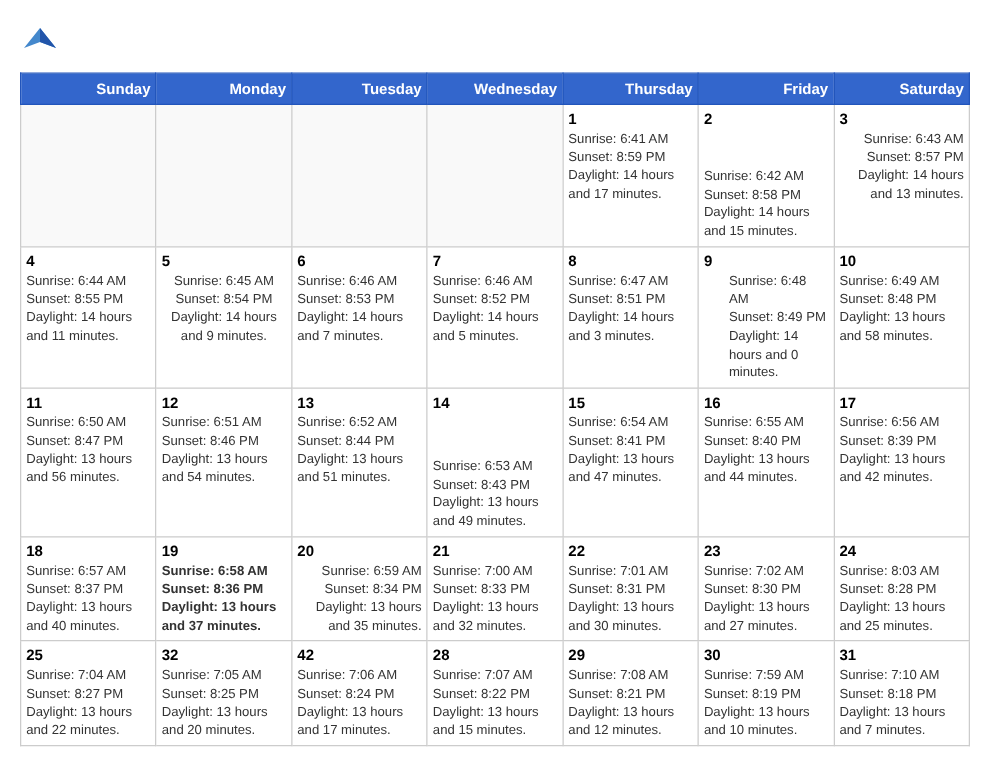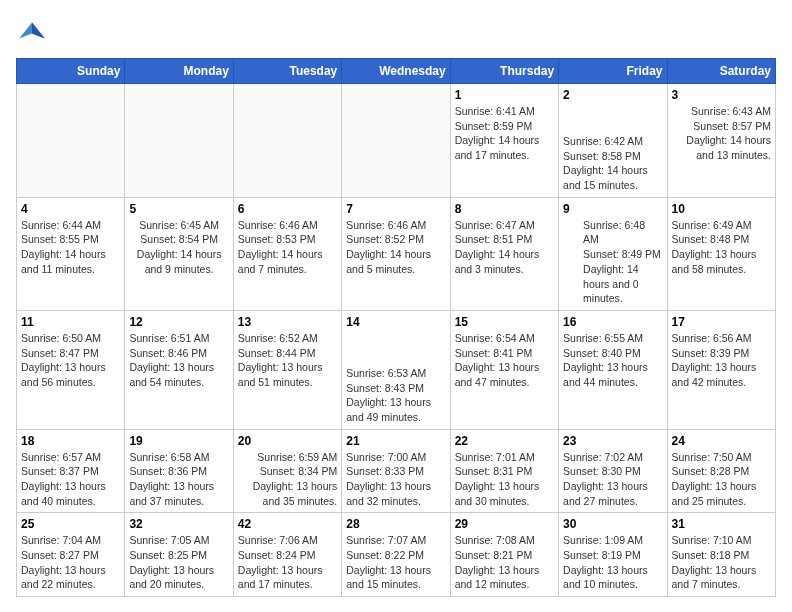--- a/index.html
+++ b/index.html
@@ -225,21 +225,21 @@
       </tr>
       <tr>
         <td>
           <span class="day-number">18</span>
           <div class="day-info" style="white-space: pre-line;">Sunrise: 6:57 AM
 Sunset: 8:37 PM
 Daylight: 13 hours and 40 minutes.</div>
         </td>
         <td>
           <span class="day-number">19</span>
-          <div class="day-info" style="white-space: pre-line;">Sunrise: 6:58 AM
+          <div class="day-info" style="white-space: pre-line; font-weight: bold;">Sunrise: 6:58 AM
 Sunset: 8:36 PM
 Daylight: 13 hours and 37 minutes.</div>
         </td>
         <td>
           <span class="day-number">20</span>
           <div class="day-info" style="white-space: pre-line; text-align: right;">Sunrise: 6:59 AM
 Sunset: 8:34 PM
 Daylight: 13 hours and 35 minutes.</div>
         </td>
         <td>
@@ -255,21 +255,21 @@
 Daylight: 13 hours and 30 minutes.</div>
         </td>
         <td>
           <span class="day-number">23</span>
           <div class="day-info" style="white-space: pre-line;">Sunrise: 7:02 AM
 Sunset: 8:30 PM
 Daylight: 13 hours and 27 minutes.</div>
         </td>
         <td>
           <span class="day-number">24</span>
-          <div class="day-info" style="white-space: pre-line;">Sunrise: 7:50 AM
+          <div class="day-info" style="white-space: pre-line;">Sunrise: 8:03 AM
 Sunset: 8:28 PM
 Daylight: 13 hours and 25 minutes.</div>
         </td>
       </tr>
       <tr>
         <td>
           <span class="day-number">25</span>
           <div class="day-info" style="white-space: pre-line;">Sunrise: 7:04 AM
 Sunset: 8:27 PM
 Daylight: 13 hours and 22 minutes.</div>
@@ -293,21 +293,21 @@
 Daylight: 13 hours and 15 minutes.</div>
         </td>
         <td>
           <span class="day-number">29</span>
           <div class="day-info" style="white-space: pre-line;">Sunrise: 7:08 AM
 Sunset: 8:21 PM
 Daylight: 13 hours and 12 minutes.</div>
         </td>
         <td>
           <span class="day-number">30</span>
-          <div class="day-info" style="white-space: pre-line;">Sunrise: 1:09 AM
+          <div class="day-info" style="white-space: pre-line;">Sunrise: 7:59 AM
 Sunset: 8:19 PM
 Daylight: 13 hours and 10 minutes.</div>
         </td>
         <td>
           <span class="day-number">31</span>
           <div class="day-info" style="white-space: pre-line;">Sunrise: 7:10 AM
 Sunset: 8:18 PM
 Daylight: 13 hours and 7 minutes.</div>
         </td>
       </tr>

